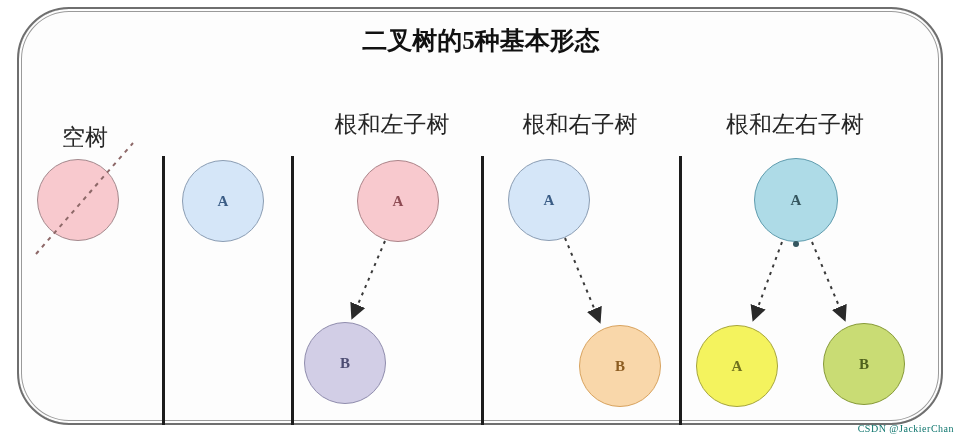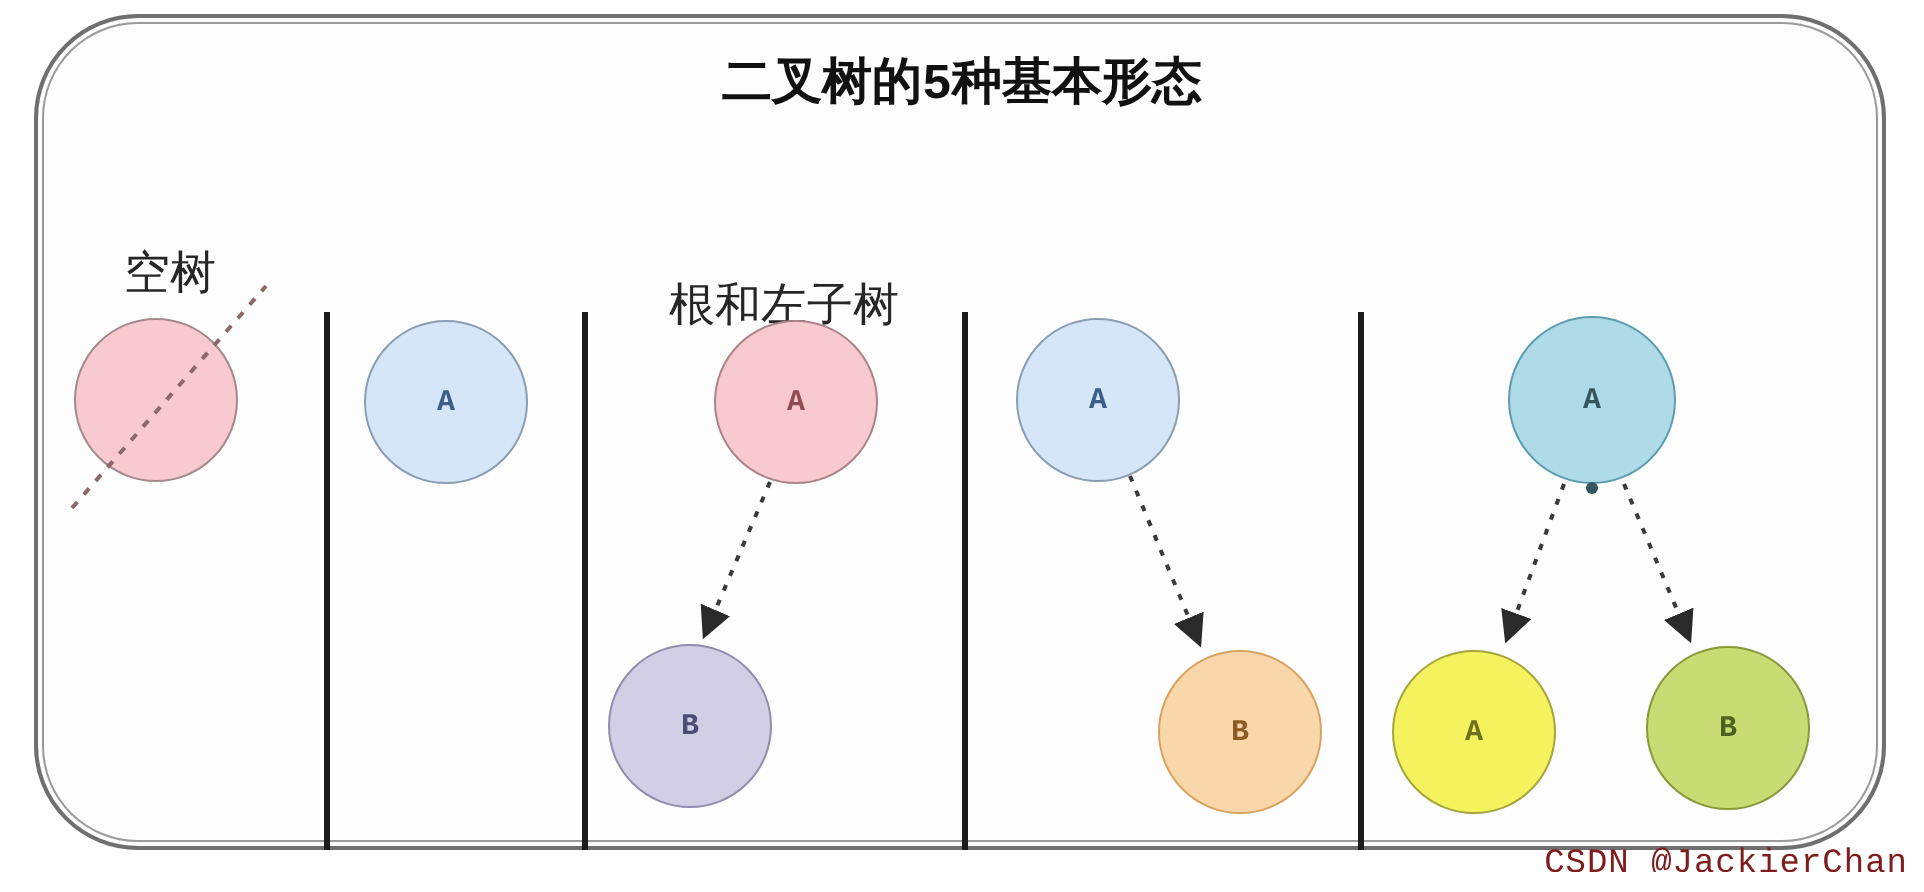--- a/index.html
+++ b/index.html
@@ -1,19 +1,19 @@
 <!DOCTYPE html>
 <html><head>
 <meta charset="utf-8">
 <style>
   * { margin:0; padding:0; box-sizing:border-box; }
   html,body { background:#ffffff; }
   .canvas {
     position:relative; width:962px; height:436px; overflow:hidden;
-    font-family:Liberation Mono, monospace;
+    font-family:Liberation Serif, serif;
     background:#ffffff;
   }
   .frame {
     position:absolute; left:17px; top:7px; width:926px; height:418px;
     border:2px solid #6f6f6f; border-radius:52px; background:#fdfdfd;
     box-shadow: inset 0 0 0 2px #fdfdfd, inset 0 0 0 3px #9a9a9a;
   }
   .title {
     position:absolute; left:481px; top:24px; transform:translateX(-50%);
     font-size:25px; font-weight:bold; color:#111; white-space:nowrap; z-index:2;
@@ -31,35 +31,37 @@
   .node {
     position:absolute; width:82px; height:82px; border-radius:50%;
     border:1.5px solid #888; display:flex; align-items:center; justify-content:center;
     font-size:15px; font-weight:bold; z-index:2;
   }
   .node.lg { width:84px; height:84px; }
   .edges { position:absolute; left:0; top:0; width:962px; height:446px; z-index:3; pointer-events:none; }
   .edge { stroke:#3a3a3a; stroke-width:2; stroke-dasharray:3 5; fill:none; }
   .slash { stroke-width:2; stroke-dasharray:4 5; fill:none; }
   .watermark {
-    position:absolute; right:8px; top:423px; font-size:17px;
-    color:#7f1d1d; z-index:4; letter-spacing:.5px;
+    position:absolute; right:8px; top:423px; font-size:10px;
+    color:#0f766e; z-index:4; letter-spacing:.5px;
   }
 </style>
 </head>
 <body>
 
 <div class="canvas">
 
   <div class="frame"></div>
 
   <div class="title">二叉树的5种基本形态</div>
 
   <div class="col-label" style="left:85px; top:125px;">空树</div>
-  <div class="col-label" style="left:392px; top:112px;margin-top:29px;">根和左子树</div>
+  <div class="col-label" style="left:392px; top:112px;">根和左子树</div>
+  <div class="col-label" style="left:580px; top:112px;">根和右子树</div>
+  <div class="col-label" style="left:795px; top:112px;">根和左右子树</div>
 
   <div class="divider" style="left:162px;"></div>
   <div class="divider" style="left:291px;"></div>
   <div class="divider" style="left:481px;"></div>
   <div class="divider" style="left:679px;"></div>
 
   <div class="node" style="left: 37px; top: 159px; background-color: rgb(248, 201, 206); border-color: rgb(163, 137, 141);"></div>
 
   <div class="node" style="left: 182px; top: 160px; background-color: rgb(213, 230, 248); border-color: rgb(139, 157, 179); color: rgb(59, 93, 134);">
     <span>A</span>

